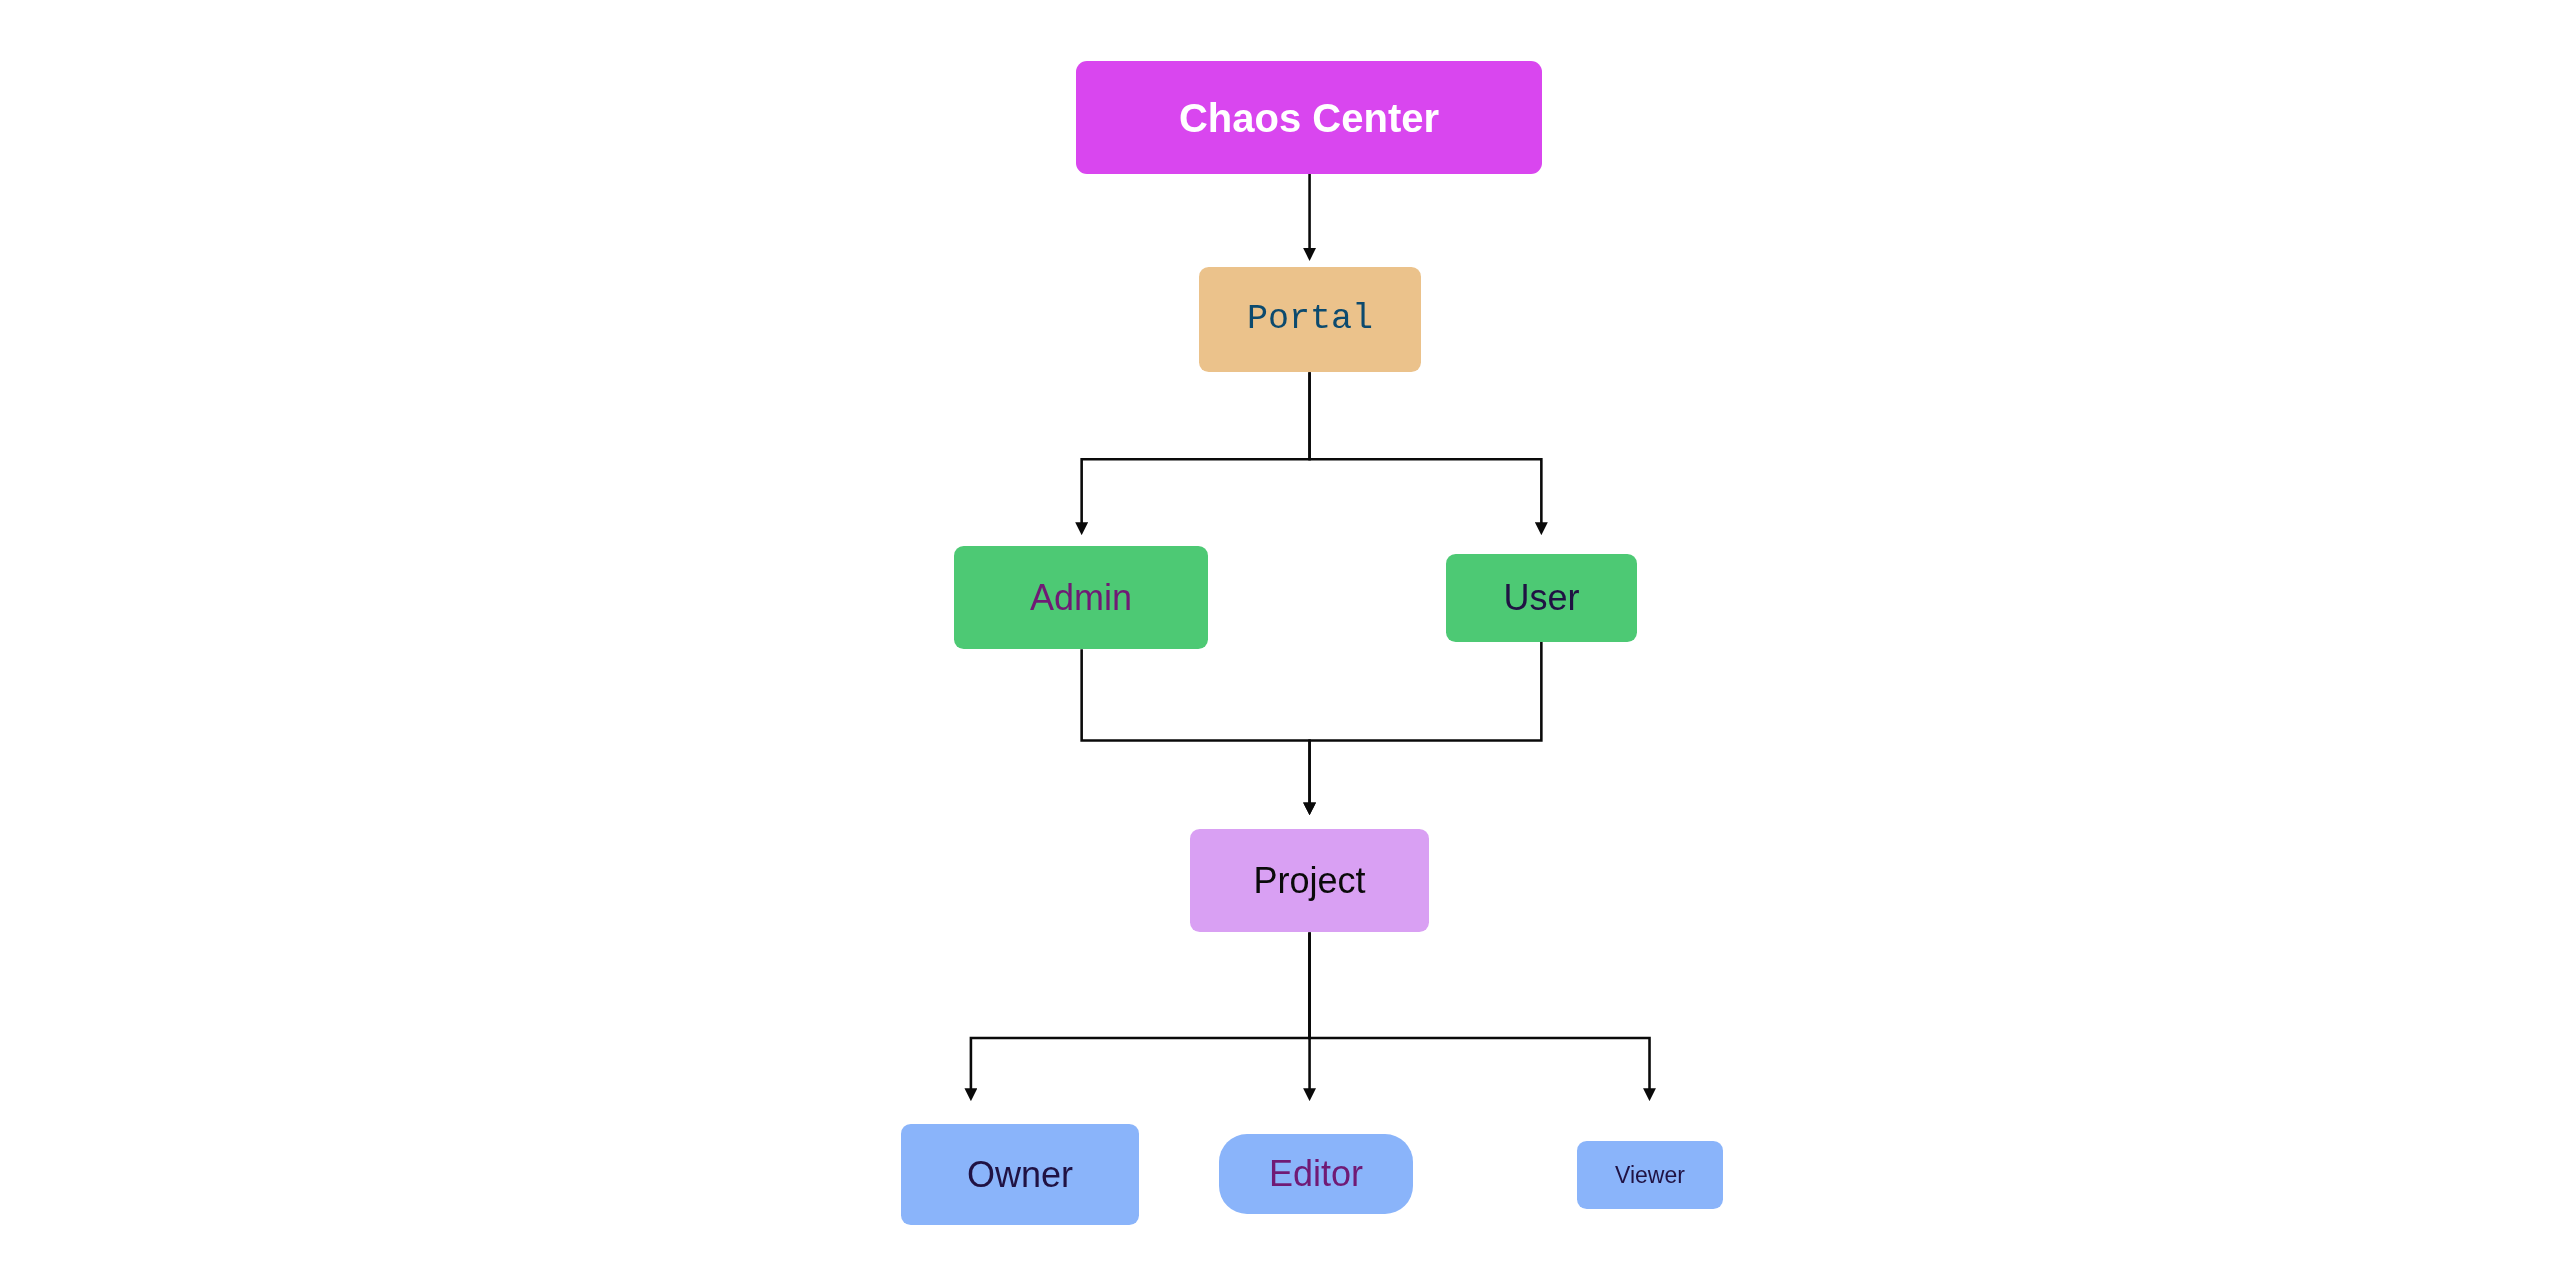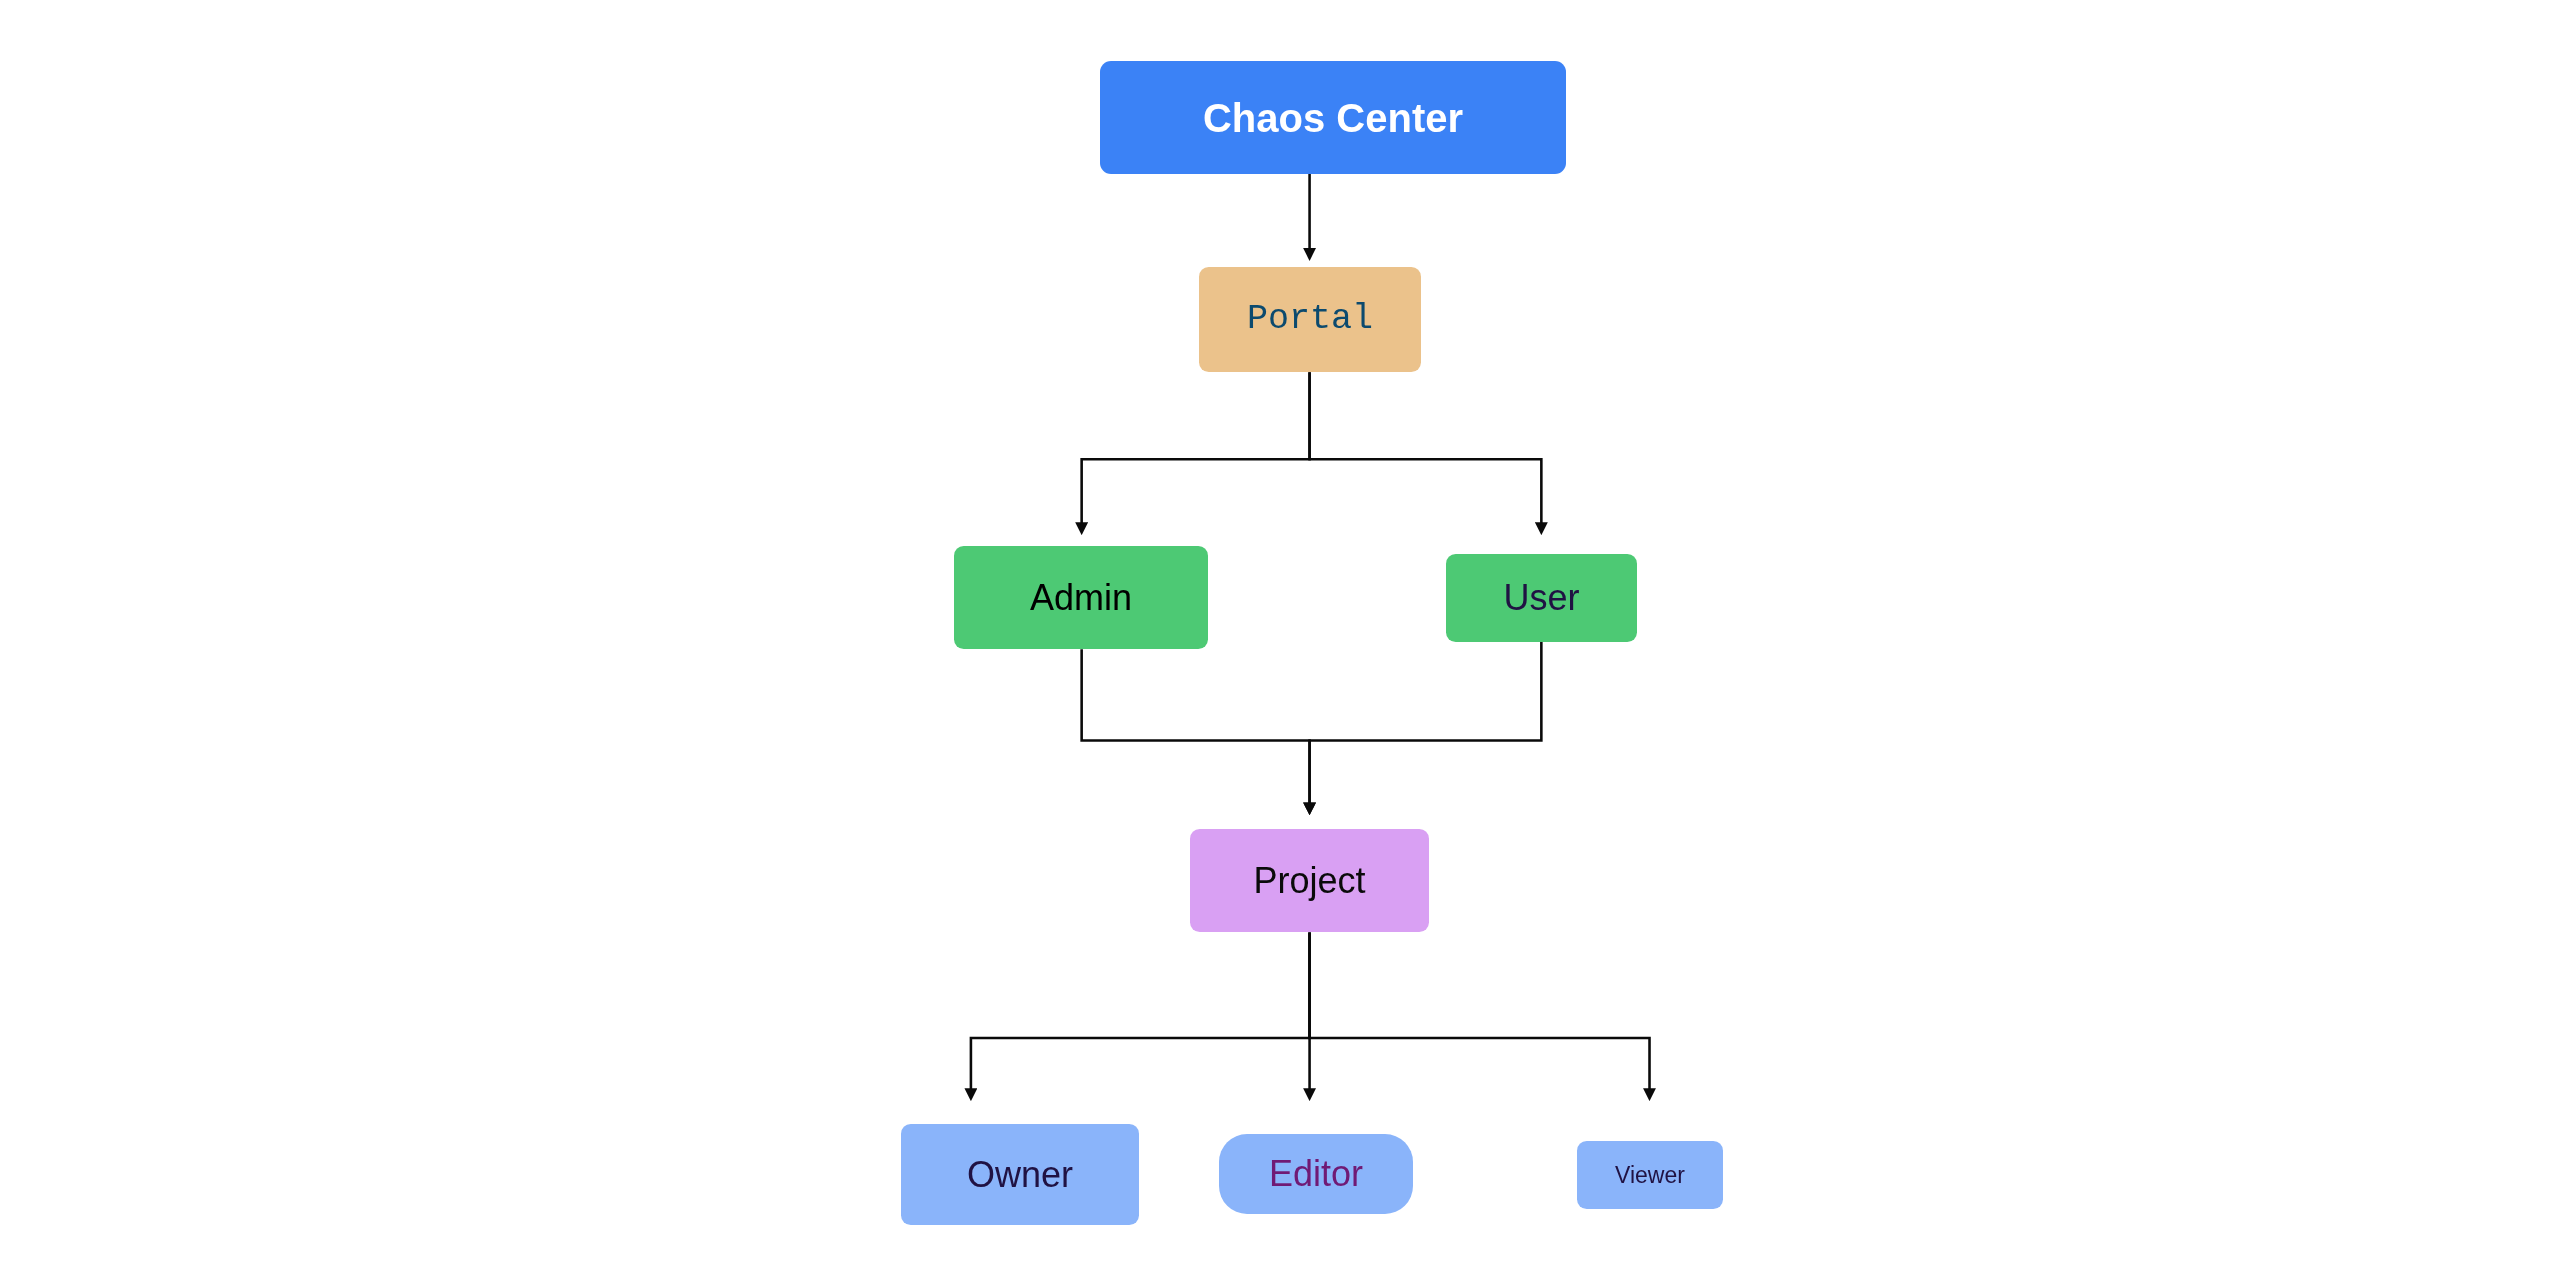--- a/index.html
+++ b/index.html
@@ -66,29 +66,29 @@
 
     <path d="M 2394 997 L 2394 1150 L 2034 1150 L 2034 1260" fill="none" stroke-width="4" marker-end="url(#arrow)" stroke="#0A0A0A"></path>
 
     <path d="M 2034 1448 L 2034 1612 L 1508 1612 L 1508 1704" fill="none" stroke-width="4" marker-end="url(#arrow)" stroke="#0A0A0A"></path>
 
     <path d="M 2034 1448 L 2034 1704" fill="none" stroke-width="4" marker-end="url(#arrow)" stroke="#0A0A0A"></path>
 
     <path d="M 2034 1448 L 2034 1612 L 2562 1612 L 2562 1704" fill="none" stroke-width="4" marker-end="url(#arrow)" stroke="#0A0A0A"></path>
   </svg>
 
-  <div class="node" id="n-chaos-center" style="background-color: #3b82f6; color: rgb(255, 255, 255); margin-left: 24px;">
+  <div class="node" id="n-chaos-center" style="background-color: #d946ef; color: rgb(255, 255, 255);">
     <span class="node-label">Chaos Center</span>
   </div>
 
   <div class="node" id="n-portal" style="background-color: rgb(235, 194, 139); color: #0c4a6e; font-family: Liberation Mono, monospace;">
     <span class="node-label">Portal</span>
   </div>
 
-  <div class="node" id="n-admin" style="background-color: rgb(77, 201, 116); color: #000000;">
+  <div class="node" id="n-admin" style="background-color: rgb(77, 201, 116); color: #701a75;">
     <span class="node-label">Admin</span>
   </div>
 
   <div class="node" id="n-user" style="background-color: rgb(77, 201, 116); color: rgb(32, 18, 67);">
     <span class="node-label">User</span>
   </div>
 
   <div class="node" id="n-project" style="background-color: rgb(217, 160, 243); color: rgb(10, 10, 10);">
     <span class="node-label">Project</span>
   </div>

